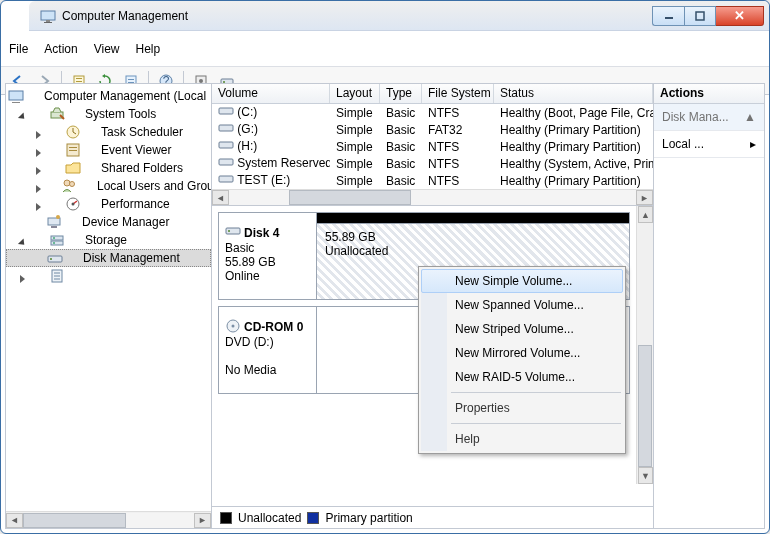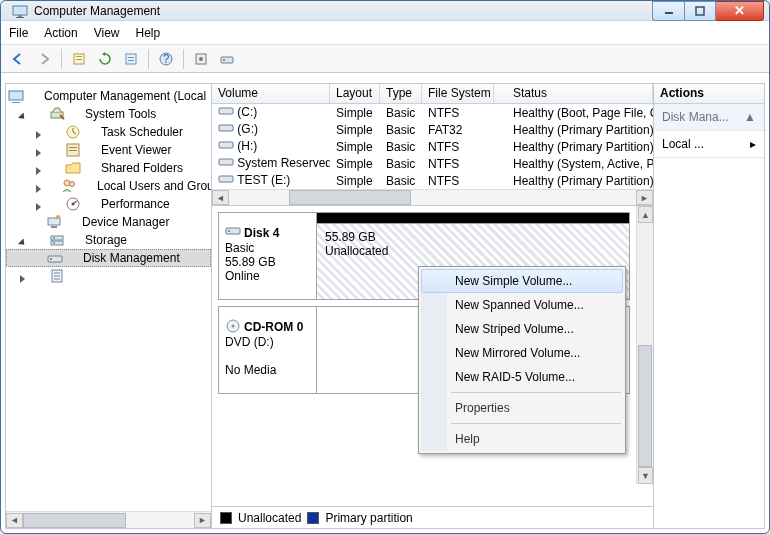--- a/index.html
+++ b/index.html
@@ -1,26 +1,26 @@
 <!DOCTYPE html>
 <html><head>
 <meta charset="utf-8">
 <style>
 * { box-sizing: border-box; margin: 0; padding: 0; font-family: "Segoe UI", Tahoma, sans-serif; font-size: 12px; }
 body { background: #fff; width: 770px; height: 534px; overflow: hidden; }
 .window { width: 770px; height: 534px; border: 1px solid #3a6ea5; border-radius: 6px; background: #fff; position: relative; box-shadow: 0 0 8px rgba(0,0,0,0.3); }
-.titlebar { height: 20px; background: linear-gradient(#efefef,#dde6f2); border-radius: 6px 6px 0 0; display: flex; align-items: center; padding: 0 5px; border-bottom: 1px solid #c9d3e3; }
+.titlebar { height: 30px; background: linear-gradient(#efefef,#dde6f2); border-radius: 6px 6px 0 0; display: flex; align-items: center; padding: 0 5px; border-bottom: 1px solid #c9d3e3; margin-left: 28px; }
 .titlebar .icon { width: 16px; height: 16px; margin: 0 6px; }
 .titlebar .title { flex: 1; color: #000; }
 .winbtns { display: flex; gap: 0; margin-left: auto; }
 .winbtn { width: 32px; height: 20px; border: 1px solid #6e92b5; background: linear-gradient(#eaf3fc,#c9dff6); display: flex; align-items: center; justify-content: center; font-size: 12px; color:#35506b; }
 .winbtn.min { border-radius: 0 0 0 3px; border-right:none; }
 .winbtn.max { }
 .winbtn.close { background: linear-gradient(#f69c8e,#d9442a); color: #fff; border-color:#a8321d; border-radius: 0 0 3px 0; border-left:none; width:48px; font-weight:bold; font-size:13px;}
-.menubar { height: 24px; display: flex; align-items: center; padding: 0 8px; gap: 16px; border-bottom: 1px solid #dcdfe5; }
+.menubar { height: 36px; display: flex; align-items: center; padding: 0 8px; gap: 16px; border-bottom: 1px solid #dcdfe5; }
 .menubar span { color: #000; cursor: default; }
 .toolbar { height: 28px; display: flex; align-items: center; padding: 0 6px; gap: 4px; border-bottom: 1px solid #c3c9d3; background:#f7f7f7; }
 .tbtn { width: 22px; height: 22px; display: flex; align-items: center; justify-content: center; border: 1px solid transparent; }
 .tsep { width:1px; height:20px; background:#c3c9d3; margin:0 2px; }
 .clientarea { position: absolute; top: 82px; bottom: 4px; left: 4px; right: 4px; border: 1px solid #c3c9d3; display: flex; }
 .leftpane { width: 206px; border-right: 1px solid #c3c9d3; overflow: hidden; position:relative; background:#fff; }
 .tree { padding: 3px 0; white-space: nowrap; }
 .treeitem { display:flex; align-items:center; height:18px; padding-left: 4px; gap:20px; }
 .exp { width:9px; height:9px; display:inline-block; }
 .tri { width:0;height:0;border-left:5px solid #606060;border-top:4px solid transparent;border-bottom:4px solid transparent; display:inline-block;}
@@ -30,21 +30,21 @@
 .lefthscroll { position:absolute; bottom:0; left:0; right:0; height:17px; background:#f0f0f0; border-top:1px solid #ddd; display:flex; align-items:center;}
 .lefthscroll .sbtn{width:17px;height:15px;background:#e8e8e8;border:1px solid #c0c0c0;display:flex;align-items:center;justify-content:center;font-size:9px;color:#606060;}
 .lefthscroll .strack{flex:1;background:#f4f4f4;height:15px;position:relative;}
 .lefthscroll .sthumb{position:absolute;left:0;width:60%;height:100%;background:#d4d8de;border:1px solid #b4bac2;}
 .midpane { flex: 1; display: flex; flex-direction: column; border-right: 1px solid #c3c9d3; position:relative; min-width:0;}
 .volheader { height: 20px; display: flex; border-bottom: 1px solid #c8cfd9; background: linear-gradient(#fdfdfd,#eef1f5); }
 .volheader .col { border-right: 1px solid #d3d9e0; padding: 2px 6px; overflow:hidden; white-space:nowrap; }
 .vollist { overflow: hidden; }
 .volrow { display: flex; height: 17px; align-items:center; }
 .volrow .cell { padding: 0 6px; overflow:hidden; white-space:nowrap; }
-.c0{width:118px;} .c1{width:50px;} .c2{width:42px;} .c3{width:72px;} .c4{flex:1;margin-left:13px;}
+.c0{width:118px;} .c1{width:50px;} .c2{width:42px;} .c3{width:72px;} .c4{flex:1;}
 .midhscroll { height:17px; background:#f0f0f0; border-top:1px solid #ddd; border-bottom:1px solid #c3c9d3; display:flex; align-items:center;}
 .midhscroll .sbtn{width:17px;height:15px;background:#e8e8e8;border:1px solid #c0c0c0;display:flex;align-items:center;justify-content:center;font-size:9px;color:#606060;}
 .midhscroll .strack{flex:1;background:#f4f4f4;height:15px;position:relative;}
 .midhscroll .sthumb{position:absolute;left:60px;width:30%;height:100%;background:#d4d8de;border:1px solid #b4bac2;}
 .disklayout { flex:1; background:#fff; overflow:hidden; position:relative; padding-right:17px;}
 .diskrow { margin:6px; border:1px solid #9aa4b2; display:flex; height:88px; }
 .diskinfo { width:98px; border-right:1px solid #9aa4b2; padding:4px 6px; background:#fff;}
 .diskinfo .dn { font-weight:bold; display:flex; align-items:center; gap:3px;margin-top:8px;}
 .diskpart { flex:1; display:flex; flex-direction:column; }
 .diskhdr { height:10px; background:#000; }

